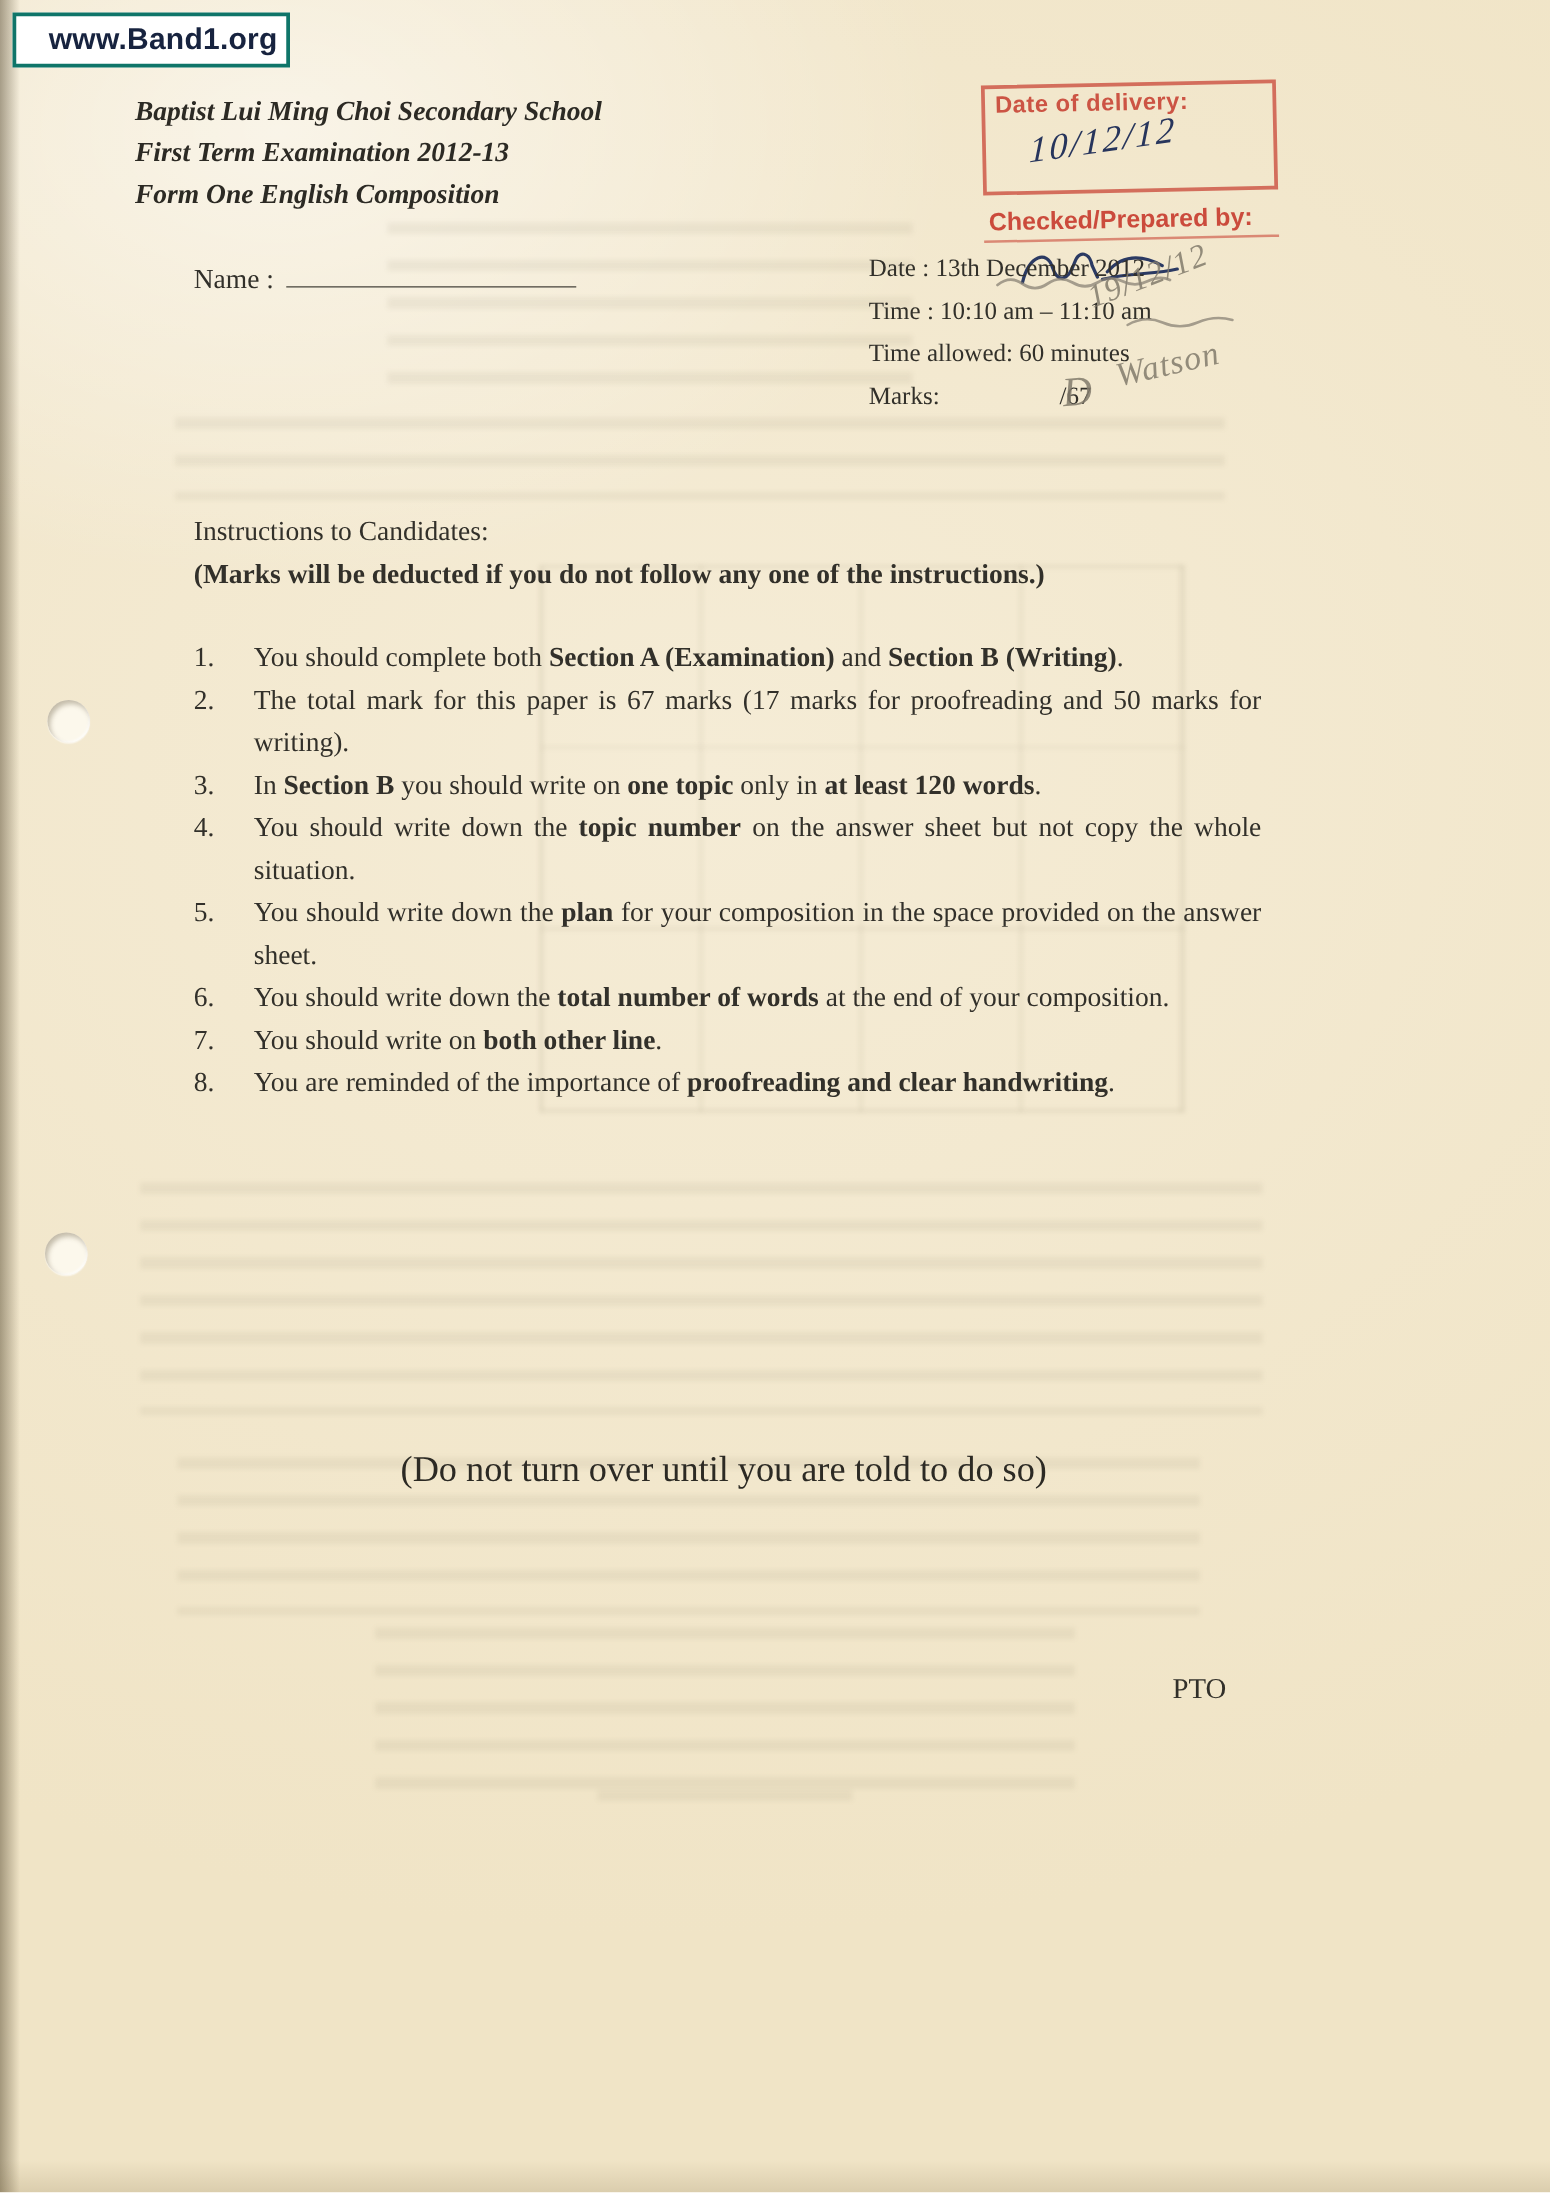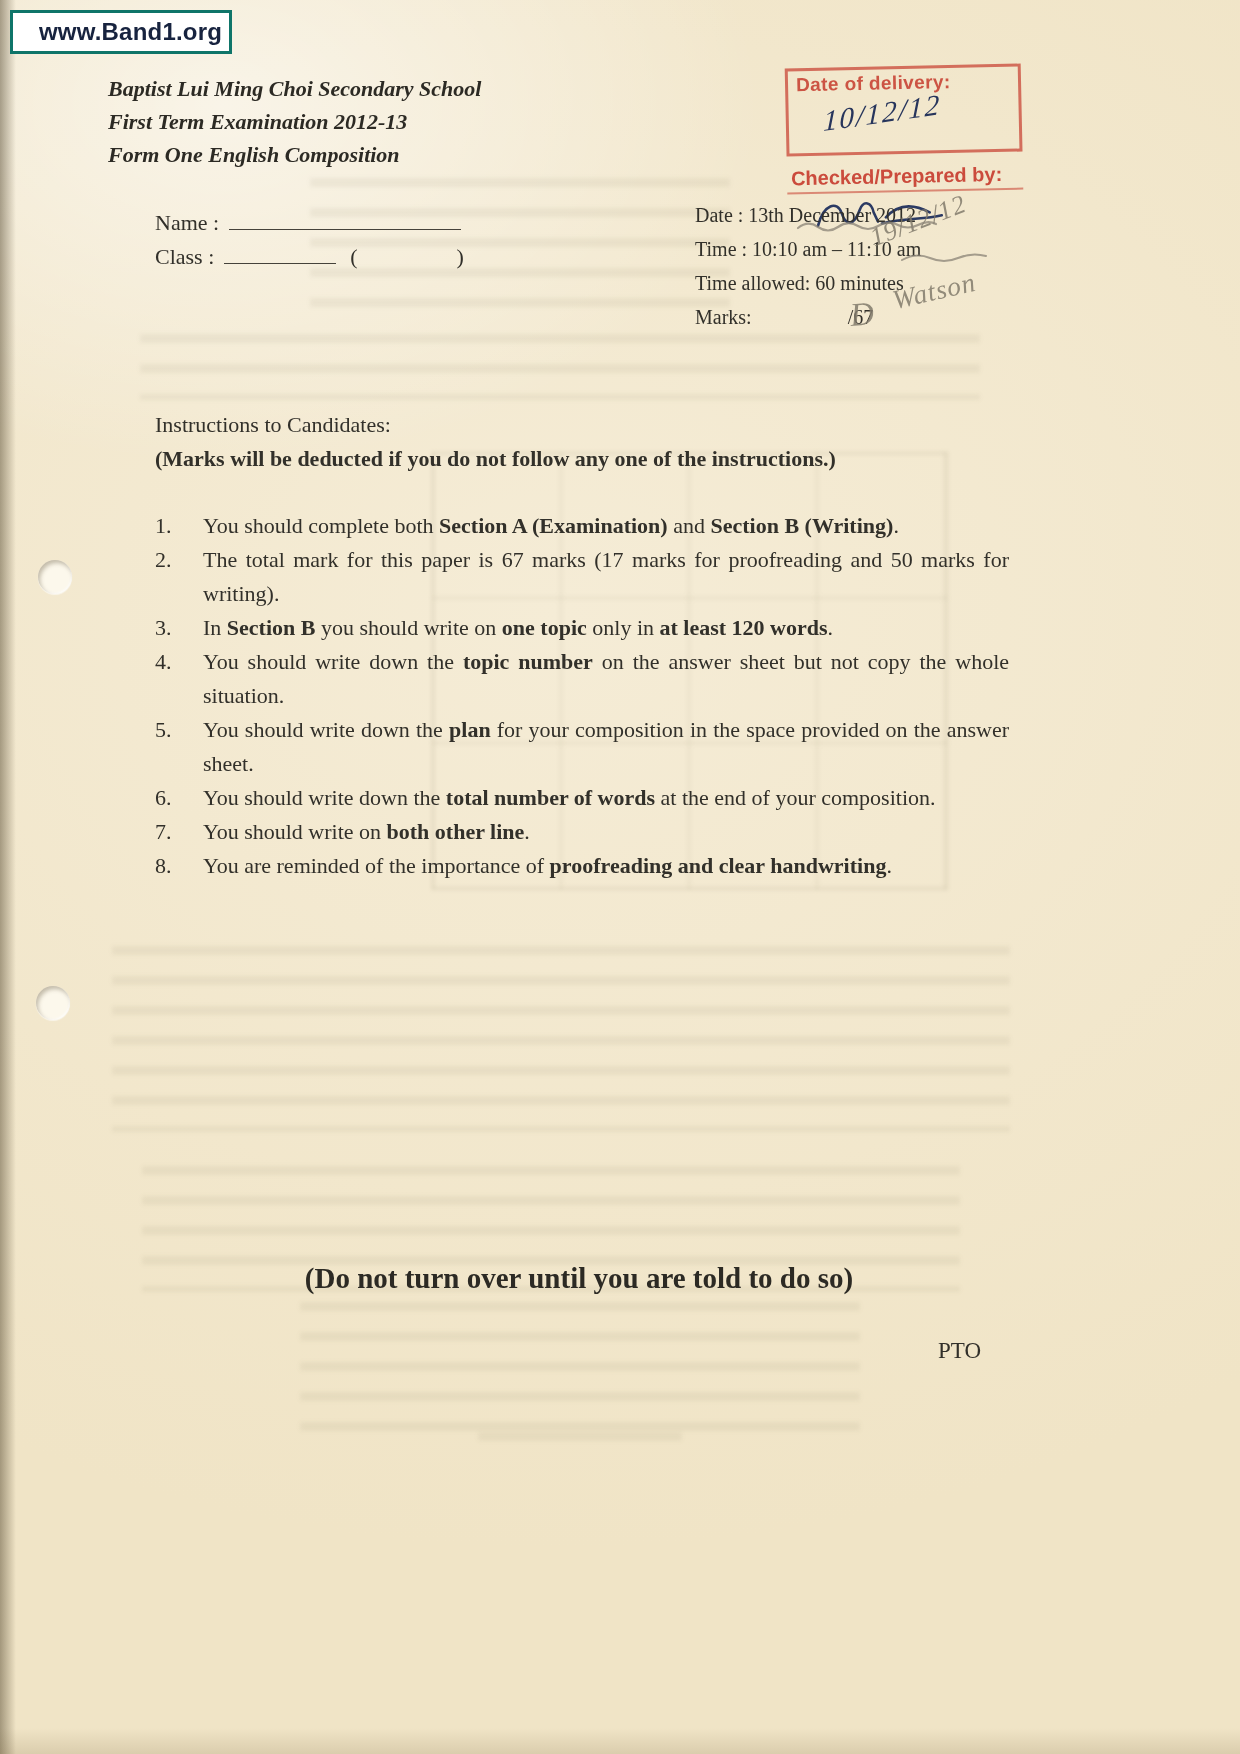--- a/index.html
+++ b/index.html
@@ -90,22 +90,22 @@
   .ins-title { line-height: 34px; }
   .ins-warning { font-weight: bold; line-height: 34px; }
   .ins-list { margin-top: 33px; }
   .ins-item { display: flex; line-height: 34px; }
   .ins-num { width: 48px; flex: none; }
   .ins-text { width: 806px; text-align: justify; }
   .b { font-weight: bold; }
 
   
   .notice {
-    position: absolute; left: 0; top: 1262px; width: 1158px; text-align: center;
-    font-size: 29px; font-weight: bold; color: #2c2a24;
+    position: absolute; left: 0; top: 1160px; width: 1158px; text-align: center;
+    font-size: 29px; font-weight: normal; color: #2c2a24;
   }
   .pto { position: absolute; left: 938px; top: 1338px; font-size: 23px; }
 
   
   .hole {
     position: absolute; width: 34px; height: 34px; border-radius: 50%;
     background: #fcf8ec;
     box-shadow: inset 2px 3px 4px rgba(90,75,45,.35), inset -1px -1px 2px rgba(255,255,255,.8), 0 1px 1px rgba(255,255,255,.6);
   }
   .hole-1 { left: 38px; top: 560px; }
@@ -169,23 +169,20 @@
     <div class="stamp-checked">Checked/Prepared by:</div>
     <svg class="signature-svg" width="150" height="40" viewBox="0 0 150 40">
       <path d="M6,28 C12,6 26,3 30,16 C34,29 42,29 48,13 C52,3 60,5 62,16 L66,25 M74,21 C88,6 104,9 118,17 M70,27 C92,22 112,24 130,20" fill="none" stroke="#2b3a63" stroke-width="2.6" stroke-linecap="round"></path>
     </svg>
   </div>
 
   <div class="fields">
     <div class="field-row">
       <span>Name :</span><span class="uline name"></span>
     </div>
-    <div class="field-row">
-      <span>Class :</span><span class="uline cls"></span><span class="paren">(                  )</span>
-    </div>
   </div>
 
   <div class="info">
     <div>Date : 13th December 2012</div>
     <div>Time : 10:10 am – 11:10 am</div>
     <div>Time allowed: 60 minutes</div>
     <div>
       <span>Marks:</span><span class="marks-value">/67</span>
     </div>
   </div>

